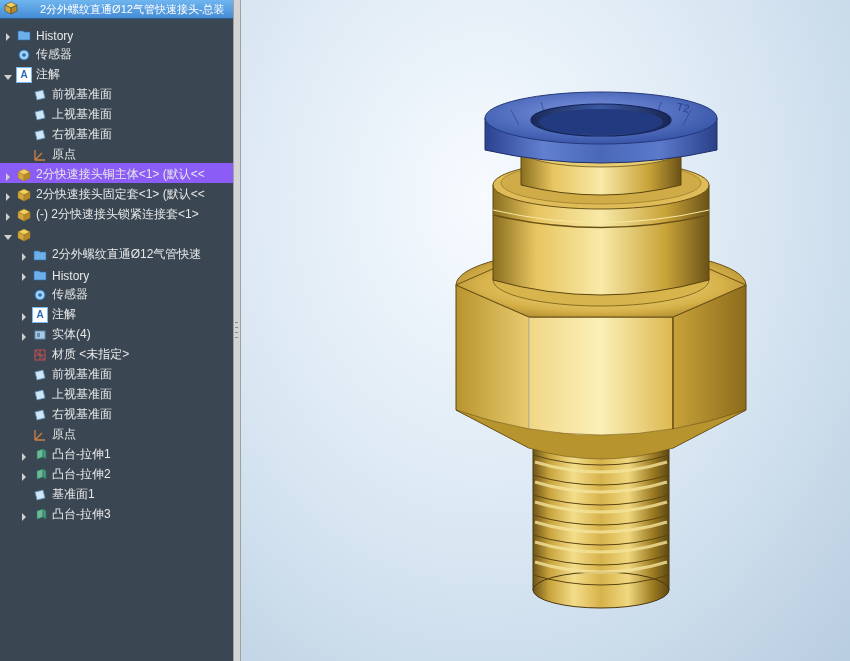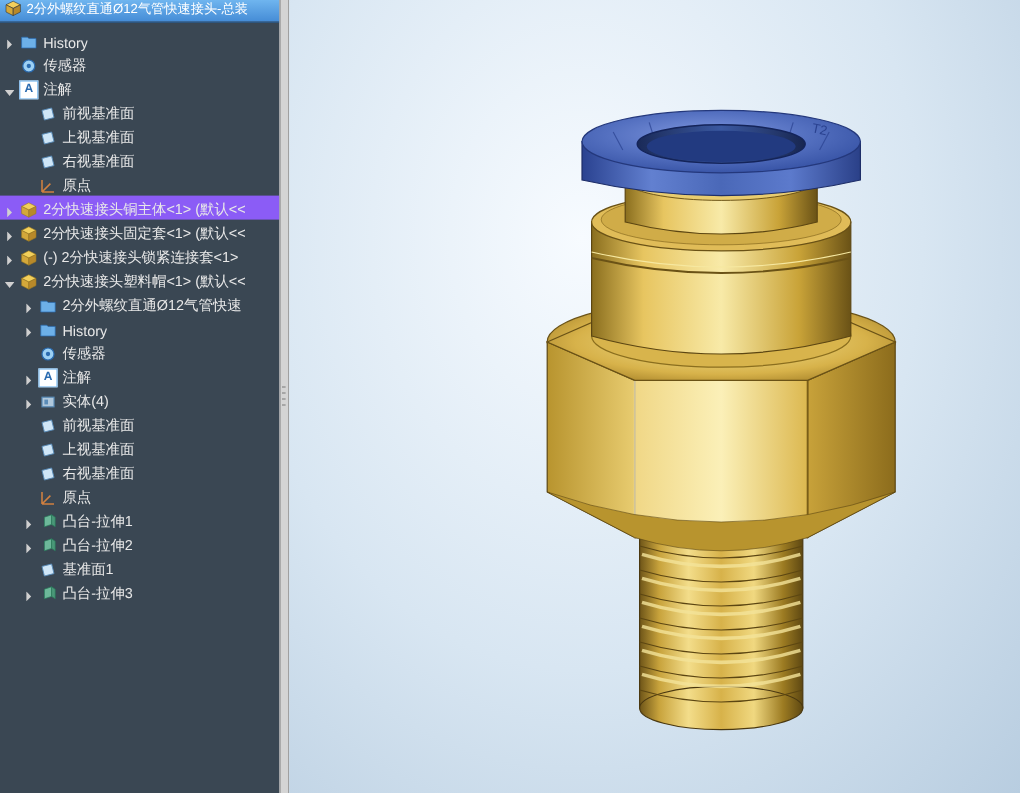--- a/index.html
+++ b/index.html
@@ -24,25 +24,27 @@
     color: #e8e8e8;
     overflow: hidden;
     position: relative;
     flex-shrink: 0;
   }
   .tree-header {
     height: 18px;
     background: linear-gradient(#6fb5ef, #458cd6);
     color: #fff;
     display: flex;
+    align-items: center;
     padding: 0 4px;
     font-size: 11px;
     white-space: nowrap;
     overflow: hidden;
     border-bottom: 1px solid #2c5a8a;
+    gap: 18px;
   }
   .tree-header .hicon {
     margin-right: 4px;
   }
   .tree-body {
     padding: 4px 0;
   }
   .tree-row {
     display: flex;
     align-items: flex-end;
@@ -271,21 +273,20 @@
               <path d="M0 2 L8 2 L4 7 Z" fill="#d0d0d0"></path>
             </svg>
           </span>
           <span class="tricon">
             <svg viewBox="0 0 14 14" width="14" height="14">
               <polygon points="7,1 13,4 7,7 1,4" fill="#f2cf5b" stroke="#9c7b22" stroke-width="0.5"></polygon>
               <polygon points="1,4 7,7 7,13 1,10" fill="#d4a83a" stroke="#9c7b22" stroke-width="0.5"></polygon>
               <polygon points="13,4 7,7 7,13 13,10" fill="#b8892a" stroke="#9c7b22" stroke-width="0.5"></polygon>
             </svg>
           </span>
-          <span class="label">2分快速接头塑料帽&lt;1&gt; (默认&lt;&lt;</span>
         </div>
         <div class="tree-row">
           <span class="indent"></span>
           <span class="arrow">
             <svg viewBox="0 0 8 8">
               <path d="M2 0 L6 4 L2 8 Z" fill="#d0d0d0"></path>
             </svg>
           </span>
           <span class="tricon">
             <svg viewBox="0 0 14 12" width="14" height="12">
@@ -338,20 +339,33 @@
               <path d="M2 0 L6 4 L2 8 Z" fill="#d0d0d0"></path>
             </svg>
           </span>
           <span class="tricon">
             <svg viewBox="0 0 14 14" width="14" height="14">
               <rect x="2" y="3" width="10" height="8" fill="#b0c8dc" stroke="#5a8cb8"></rect>
               <rect x="4" y="5" width="3" height="4" fill="#5a8cb8"></rect>
             </svg>
           </span>
           <span class="label">实体(4)</span>
+        </div>
+        <div class="tree-row">
+          <span class="indent"></span>
+          <span class="arrow"></span>
+          <span class="tricon">
+            <svg viewBox="0 0 14 14" width="14" height="14">
+              <rect x="2" y="2" width="10" height="10" fill="none" stroke="#c05050"></rect>
+              <line x1="2" y1="7" x2="12" y2="7" stroke="#c05050"></line>
+              <line x1="7" y1="2" x2="7" y2="12" stroke="#c05050"></line>
+              <line x1="2" y1="2" x2="12" y2="12" stroke="#c05050"></line>
+            </svg>
+          </span>
+          <span class="label">材质 &lt;未指定&gt;</span>
         </div>
         <div class="tree-row">
           <span class="indent"></span>
           <span class="arrow"></span>
           <span class="tricon">
             <svg viewBox="0 0 14 14" width="14" height="14">
               <path d="M2 4 L10 2 L12 10 L4 12 Z" fill="#cfe6f7" stroke="#5a8cb8" stroke-width="0.8"></path>
             </svg>
           </span>
           <span class="label">前视基准面</span>

